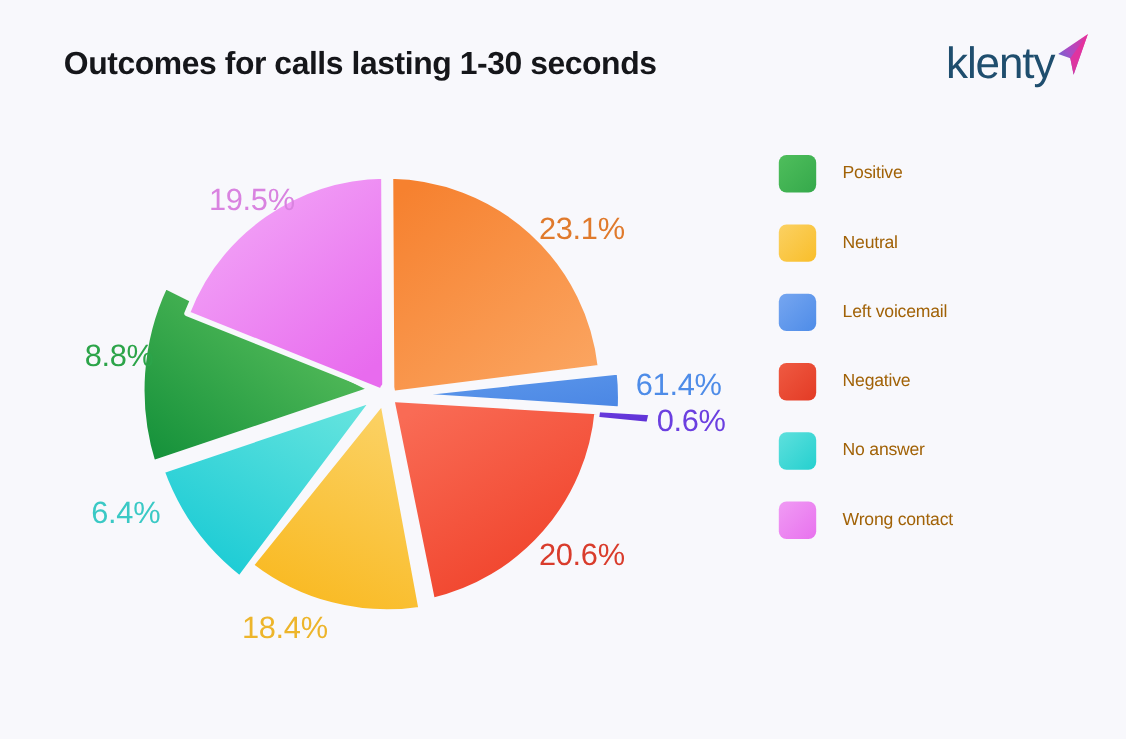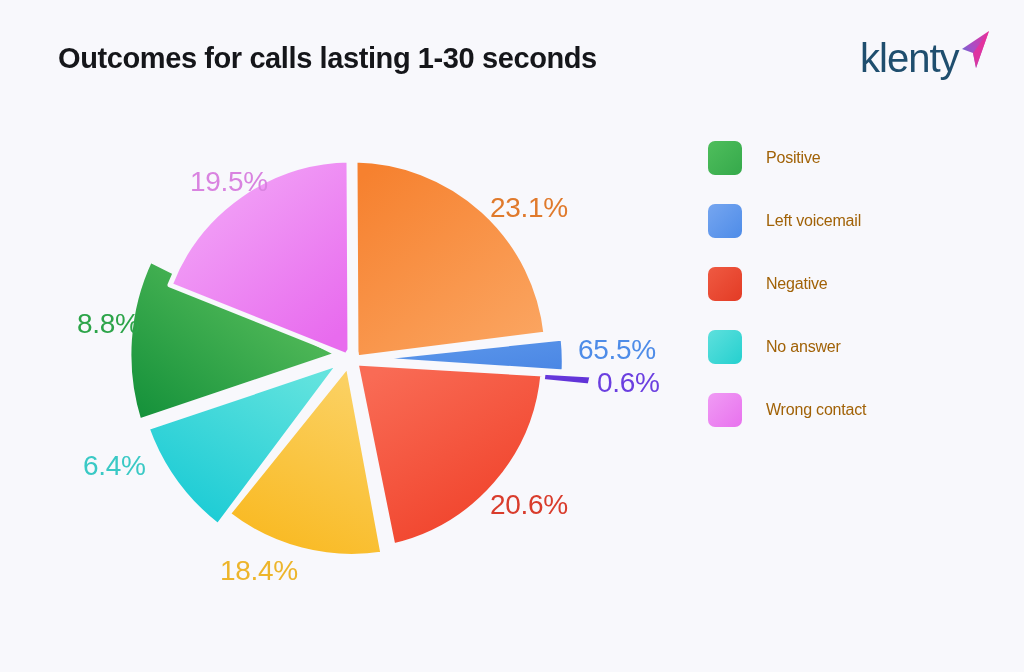--- a/index.html
+++ b/index.html
@@ -160,35 +160,39 @@
       <path stroke="#F8F8FC" stroke-width="5" stroke-linejoin="round" fill="url(#gGreen)" d="M -213 66 A 223 223 0 0 1 -202 -95 L -14 -1 Z"></path>
 
       <path stroke="#F8F8FC" stroke-width="5" stroke-linejoin="round" fill="url(#gMagenta)" d="M -182 -70 A 195 195 0 0 1 -3 -195 L -2 2 Z"></path>
 
       <circle cx="0" cy="0" r="7" fill="#F8F8FC"></circle>
     </g>
   </svg>
 
   <div id="data-labels">
       <div class="pie-label" style="left: 490px; top: 192px; color: rgb(224, 122, 44);">23.1%</div>
-      <div class="pie-label" style="left: 578px; top: 334px; color: rgb(78, 140, 232);">65.5%</div>
+      <div class="pie-label" style="left: 578px; top: 334px; color: rgb(78, 140, 232);">61.4%</div>
       <div class="pie-label" style="left: 597px; top: 367px; color: rgb(107, 63, 224);">0.6%</div>
       <div class="pie-label" style="left: 490px; top: 489px; color: rgb(217, 60, 44);">20.6%</div>
       <div class="pie-label" style="left: 220px; top: 555px; color: rgb(237, 181, 43);">18.4%</div>
       <div class="pie-label" style="left: 83px; top: 450px; color: rgb(58, 201, 197);">6.4%</div>
       <div class="pie-label" style="left: 77px; top: 308px; color: rgb(44, 164, 73);">8.8%</div>
       <div class="pie-label" style="left: 190px; top: 166px; color: rgb(217, 131, 224);">19.5%</div>
     </div>
 
   <div id="legend">
       <div class="legend-item">
         <span class="legend-swatch" style="background: linear-gradient(135deg, rgb(79, 190, 92), rgb(53, 169, 75));"></span>
         <span class="legend-label">Positive</span>
       </div>
       <div class="legend-item">
+        <span class="legend-swatch" style="background: linear-gradient(135deg, rgb(251, 209, 99), rgb(249, 190, 42));"></span>
+        <span class="legend-label">Neutral</span>
+      </div>
+      <div class="legend-item">
         <span class="legend-swatch" style="background: linear-gradient(135deg, rgb(118, 166, 240), rgb(78, 140, 232));"></span>
         <span class="legend-label">Left voicemail</span>
       </div>
       <div class="legend-item">
         <span class="legend-swatch" style="background: linear-gradient(135deg, rgb(239, 90, 66), rgb(227, 59, 37));"></span>
         <span class="legend-label">Negative</span>
       </div>
       <div class="legend-item">
         <span class="legend-swatch" style="background: linear-gradient(135deg, rgb(94, 224, 221), rgb(37, 208, 207));"></span>
         <span class="legend-label">No answer</span>

